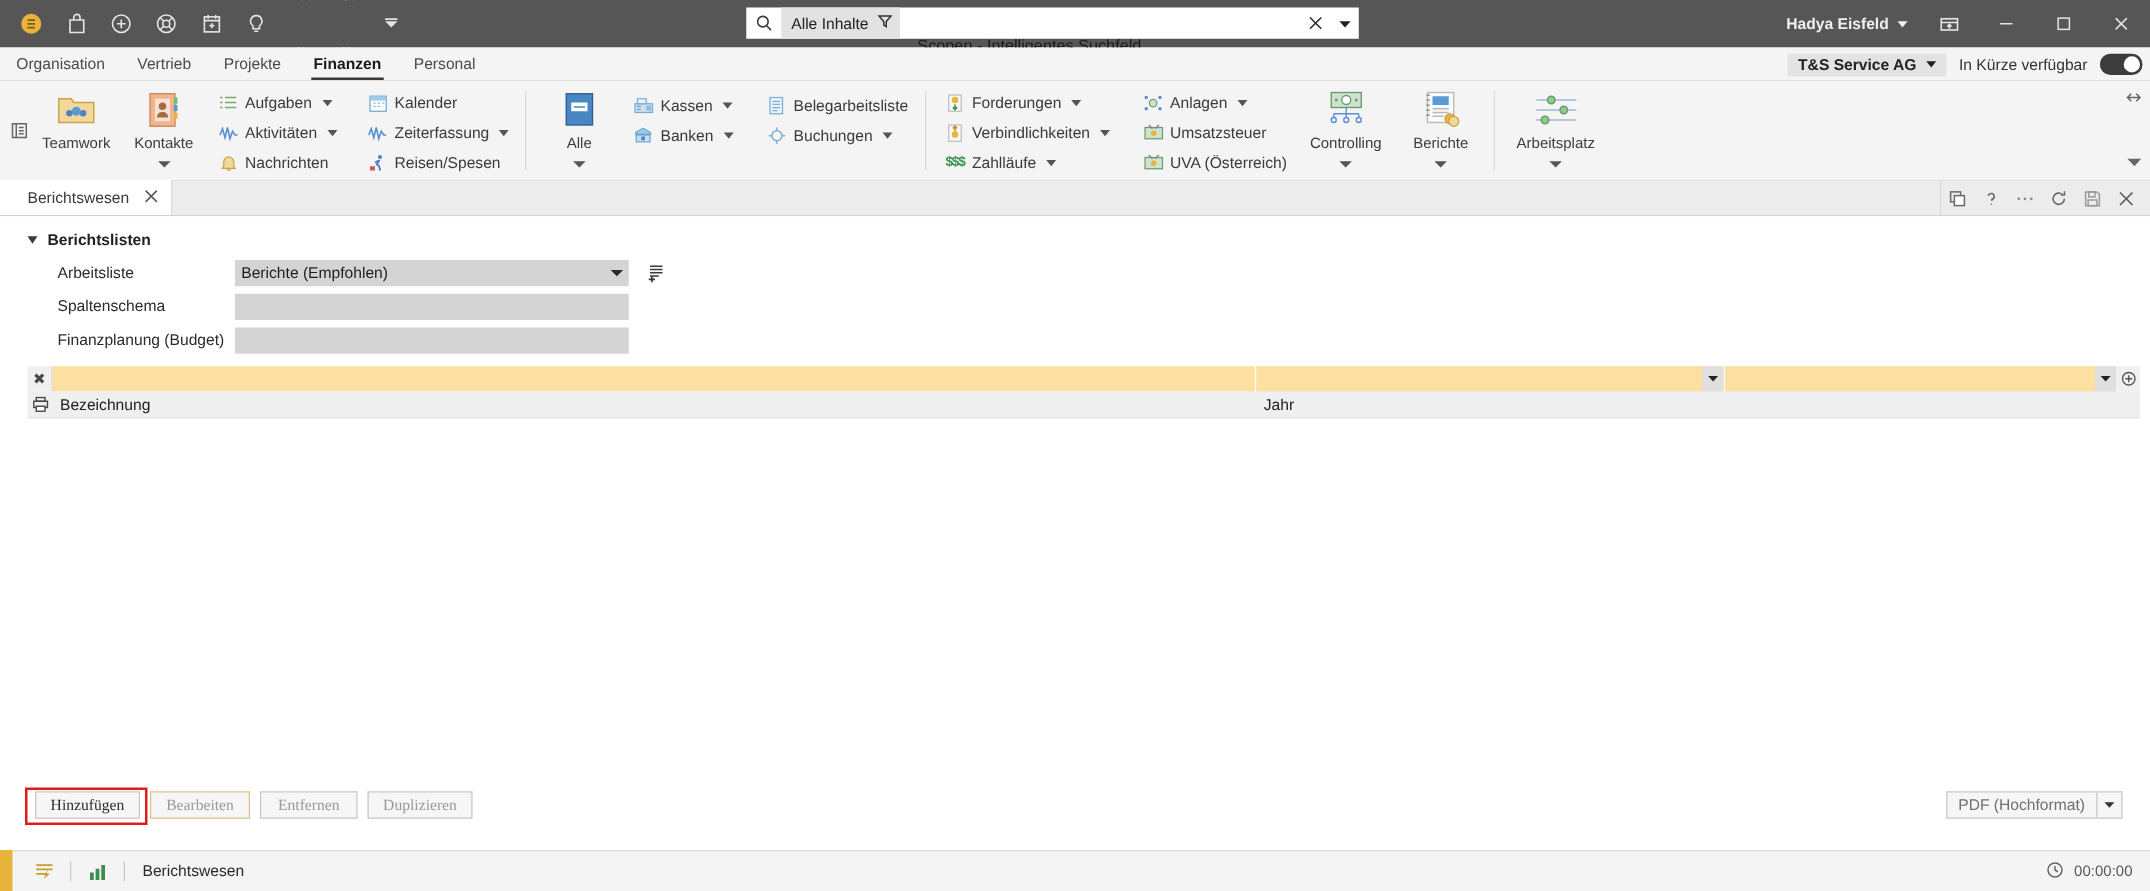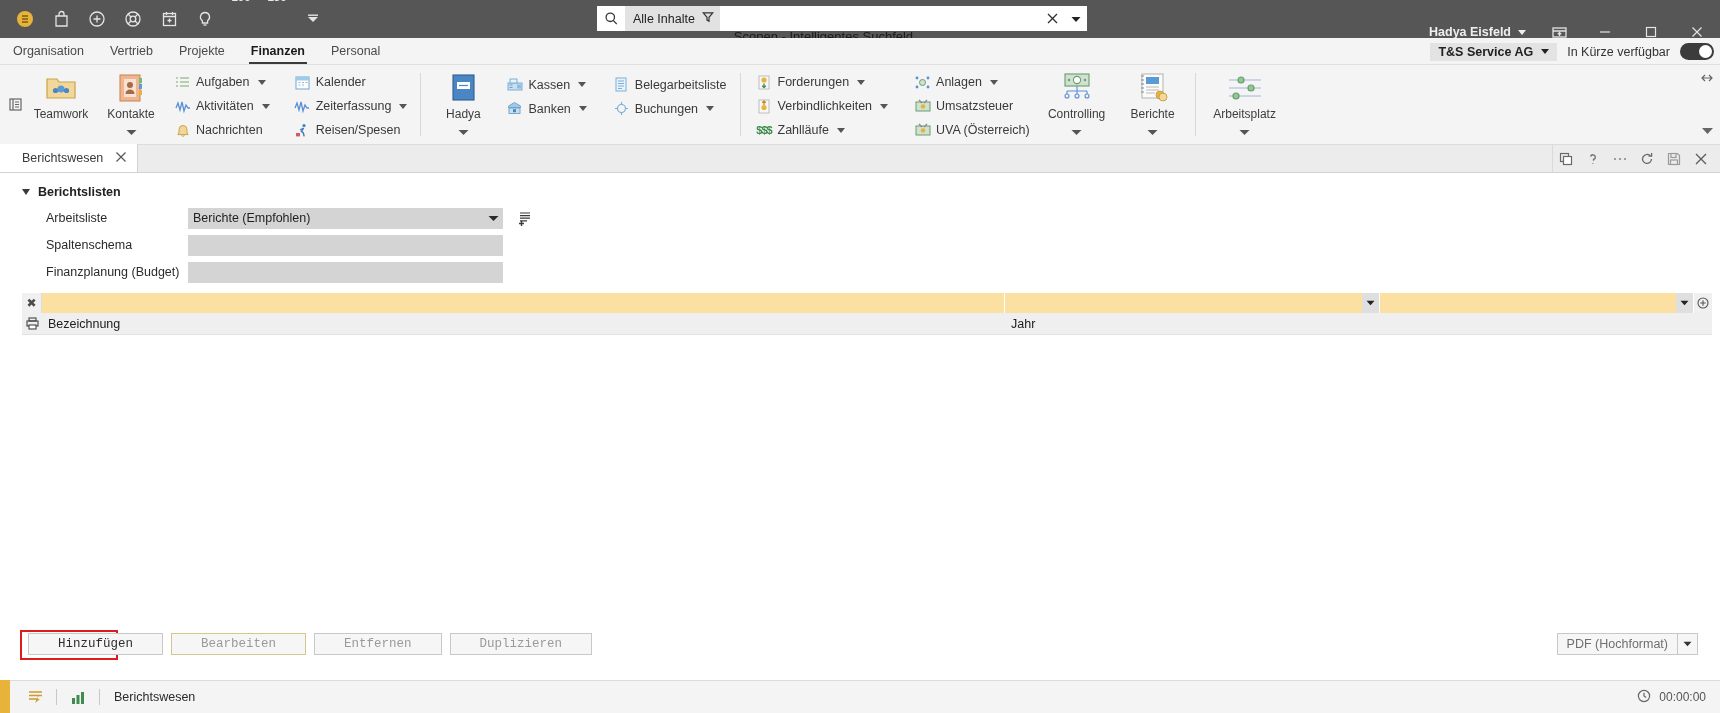--- a/index.html
+++ b/index.html
@@ -41,21 +41,21 @@
     padding: 0 6px 0 8px; gap: 7px; font-size: 12.5px; color: #222; white-space: nowrap;
   }
   .search-input {
     flex: 1; border: 0; outline: none; font-size: 13px; color: #1a1a1a;
     padding-left: 14px; font-family: "Liberation Sans", sans-serif; background: transparent; margin-top: 35px;
   }
   .search-clear { width: 26px; display:flex; align-items:center; justify-content:center; color:#333; cursor:pointer; }
   .search-drop { width: 22px; display:flex; align-items:center; justify-content:center; color:#222; cursor:pointer; }
 
   .tb-right {
-    position: absolute; right: 0; top: 13px; height: 38px; display: flex; align-items: center;
+    position: absolute; right: 0; top: 0; height: 38px; display: flex; align-items: center;
   }
   .tb-user {
     color: #efefef; font-size: 12.5px; display: flex; align-items: center; gap: 7px;
     padding: 0 10px; cursor: pointer; font-weight: 600;
   }
   .tb-winico {
     width: 46px; height: 38px; display:flex; align-items:center; justify-content:center;
     color: #e8e8e8; cursor: pointer;
   }
   .caret { width:0;height:0;border-left:4px solid transparent;border-right:4px solid transparent;border-top:5px solid currentColor; display:inline-block;}
@@ -170,23 +170,23 @@
     color:#333; cursor:pointer;
   }
   .fr-plus { width: 18px; background:#f0f0f0; display:flex;align-items:center;justify-content:center;color:#555;cursor:pointer;}
   .hdrrow { display: flex; height: 22px; align-items: stretch; background: #efefef; border-bottom: 1px solid #e2e2e2;}
   .hd-icocell { width: 20px; display:flex;align-items:center;justify-content:center;color:#4a4a4a;}
   .hd-cell { font-size: 12.5px; color:#202020; display:flex;align-items:center; padding-left: 6px; }
 
   
   .btnbar { position:absolute; left: 0; right: 0; bottom: 20px; height: 30px; }
   .btn {
-    height: 22px; min-width: 75px; padding: 0 29px; background: #f6f6f6; border: 1px solid #c8c8c8;
+    height: 22px; min-width: 75px; padding: 0 11px; background: #f6f6f6; border: 1px solid #c8c8c8;
     font-size: 12.5px; color: #2d2d2d; display:inline-flex;align-items:center;justify-content:center;
-    cursor: pointer; font-family: Liberation Mono, monospace;
+    cursor: pointer; font-family: Liberation Serif, serif;
   }
   .btn.disabled { color: #9a9a9a; }
   .btn.goldborder { border-color: #d8c58a; }
   .btn-hl {
     position: absolute; left: 20px; top: 0; padding: 3px; border: 2px solid #e01b1b; background: transparent;
   }
   .btngroup { position:absolute; left: 28px; top: 3px; display: flex; gap: 8px; }
   .pdfbtn {
     position: absolute; right: 22px; top: 3px; height: 22px; display: flex; align-items: center;
     border: 1px solid #c8c8c8; background: #f6f6f6; font-size: 12.5px; color: #6f6f6f; cursor: pointer;
@@ -450,21 +450,21 @@
   <div class="rib-sep"></div>
 
   <div class="rib-big">
     <div class="glyph">
       <svg width="27" height="30" viewBox="0 0 27 30">
           <rect x="3" y="2" width="21" height="25" fill="#4a86c4" stroke="#2e5e91" stroke-width="1.1"></rect>
           <rect x="7" y="9" width="13" height="7" fill="#ffffff"></rect>
           <path d="M9 12.5h9" stroke="#4a86c4" stroke-width="1.2"></path>
         </svg>
     </div>
-    <div class="lbl">Hadya</div>
+    <div class="lbl">Alle</div>
     <div class="dd"><svg width="11" height="7" viewBox="0 0 11 7">
           <path d="M0.5 1h10l-5 5z" fill="#555"></path>
         </svg></div>
   </div>
 
   <div class="rib-col" style="justify-content:flex-start;padding-top:8px">
     <div class="rib-small">
       <span class="ico">
           <svg width="16" height="15" viewBox="0 0 16 15">
             <rect x="1" y="6" width="14" height="7" fill="#c9dff0" stroke="#7aaed6" stroke-width="1"></rect>

